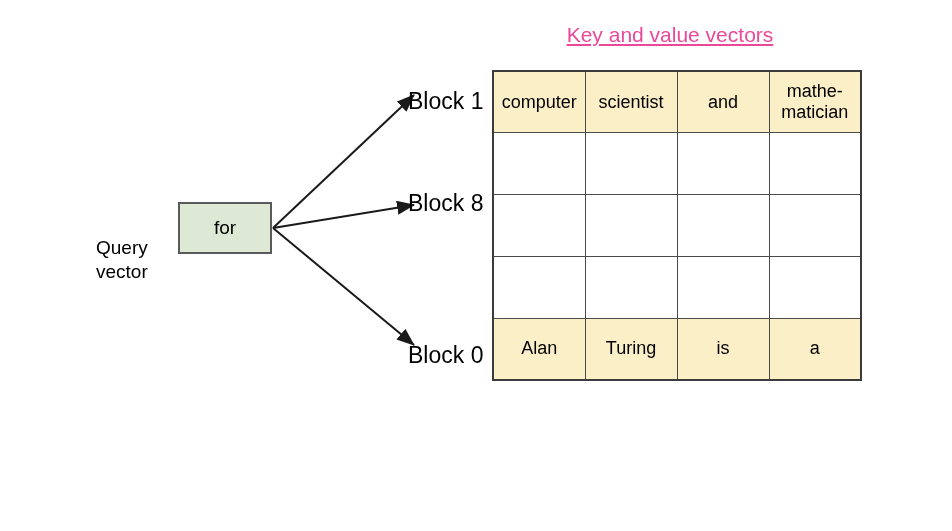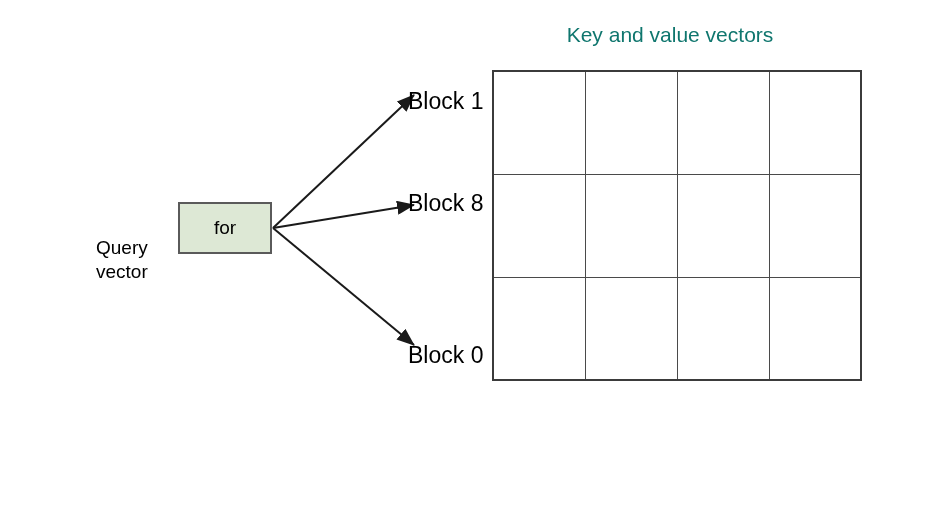--- a/index.html
+++ b/index.html
@@ -24,22 +24,23 @@
 
   
   #title {
     position: absolute;
     left: 520px;
     top: 22px;
     width: 300px;
     text-align: center;
     font-size: 21px;
     line-height: 26px;
-    color: #0f766e;
+    color: #ec4899;
     white-space: nowrap;
+    text-decoration: underline;
   }
 
   
   #query-label {
     position: absolute;
     left: 96px;
     top: 203px;
     width: 76px;
     text-align: left;
     font-size: 19px;
@@ -141,57 +142,86 @@
       </g>
   </svg>
 
   <div class="block-label" id="block-label-1">Block 1</div>
   <div class="block-label" id="block-label-2">Block 8</div>
   <div class="block-label" id="block-label-0">Block 0</div>
 
   <table id="kv-table">
     <tbody id="kv-body">
         <tr>
-          <td>
-            <span class="cell-text"></span>
-          </td>
-          <td>
-            <span class="cell-text"></span>
-          </td>
-          <td>
-            <span class="cell-text"></span>
-          </td>
-          <td>
-            <span class="cell-text"></span>
-          </td>
-        </tr>
-        <tr>
-          <td>
-            <span class="cell-text"></span>
-          </td>
-          <td>
-            <span class="cell-text"></span>
-          </td>
-          <td>
-            <span class="cell-text"></span>
-          </td>
-          <td>
-            <span class="cell-text"></span>
-          </td>
-        </tr>
-        <tr>
-          <td>
-            <span class="cell-text"></span>
-          </td>
-          <td>
-            <span class="cell-text"></span>
-          </td>
-          <td>
-            <span class="cell-text"></span>
-          </td>
-          <td>
-            <span class="cell-text"></span>
+          <td class="filled">
+            <span class="cell-text">computer</span>
+          </td>
+          <td class="filled">
+            <span class="cell-text">scientist</span>
+          </td>
+          <td class="filled">
+            <span class="cell-text">and</span>
+          </td>
+          <td class="filled">
+            <span class="cell-text">mathe-
+matician</span>
+          </td>
+        </tr>
+        <tr>
+          <td>
+            <span class="cell-text"></span>
+          </td>
+          <td>
+            <span class="cell-text"></span>
+          </td>
+          <td>
+            <span class="cell-text"></span>
+          </td>
+          <td>
+            <span class="cell-text"></span>
+          </td>
+        </tr>
+        <tr>
+          <td>
+            <span class="cell-text"></span>
+          </td>
+          <td>
+            <span class="cell-text"></span>
+          </td>
+          <td>
+            <span class="cell-text"></span>
+          </td>
+          <td>
+            <span class="cell-text"></span>
+          </td>
+        </tr>
+        <tr>
+          <td>
+            <span class="cell-text"></span>
+          </td>
+          <td>
+            <span class="cell-text"></span>
+          </td>
+          <td>
+            <span class="cell-text"></span>
+          </td>
+          <td>
+            <span class="cell-text"></span>
+          </td>
+        </tr>
+        <tr>
+          <td class="filled">
+            <span class="cell-text">Alan</span>
+          </td>
+          <td class="filled">
+            <span class="cell-text">Turing</span>
+          </td>
+          <td class="filled">
+            <span class="cell-text">is</span>
+          </td>
+          <td class="filled">
+            <span class="cell-text">a</span>
           </td>
         </tr>
       </tbody>
   </table>
 
 </div>
 
 </body></html>

